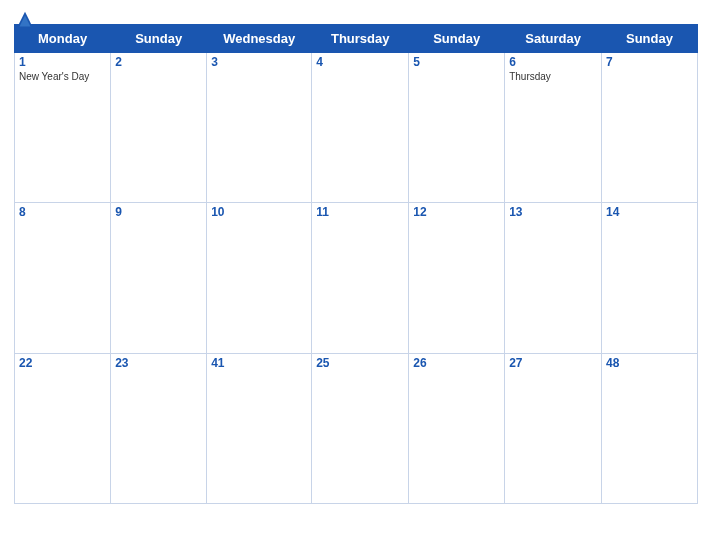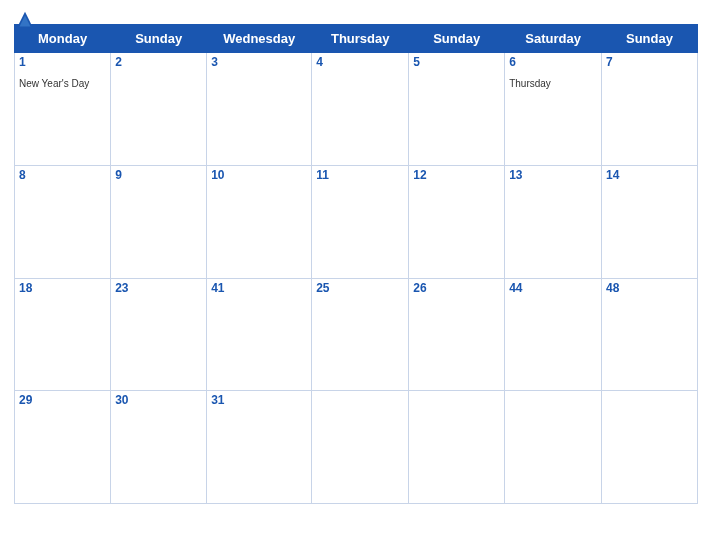--- a/index.html
+++ b/index.html
@@ -74,21 +74,21 @@
     }
     .day-number {
       font-size: 12px;
       font-weight: bold;
       color: #1a56b0;
       display: block;
     }
     .holiday-name {
       font-size: 10px;
       color: #333;
-      margin-top: 9px;
+      margin-top: 2px;
       display: block;
     }
     .logo-wrapper {
       display: flex;
       flex-direction: column;
       align-items: flex-start;
     }
     .logo-row {
       display: flex;
       align-items: center;
@@ -174,51 +174,36 @@
           </td>
           <td>
             <span class="day-number">13</span>
           </td>
           <td>
             <span class="day-number">14</span>
           </td>
         </tr>
         <tr>
           <td>
-            <span class="day-number">18</span>
+            <span class="day-number">22</span>
           </td>
           <td>
             <span class="day-number">23</span>
           </td>
           <td>
             <span class="day-number">41</span>
           </td>
           <td>
             <span class="day-number">25</span>
           </td>
           <td>
             <span class="day-number">26</span>
           </td>
           <td>
-            <span class="day-number">44</span>
+            <span class="day-number">27</span>
           </td>
           <td>
             <span class="day-number">48</span>
           </td>
-        </tr>
-        <tr>
-          <td>
-            <span class="day-number">29</span>
-          </td>
-          <td>
-            <span class="day-number">30</span>
-          </td>
-          <td>
-            <span class="day-number">31</span>
-          </td>
-          <td></td>
-          <td></td>
-          <td></td>
-          <td></td>
         </tr>
       </tbody>
   </table>
 </div>
 
 </body></html>

